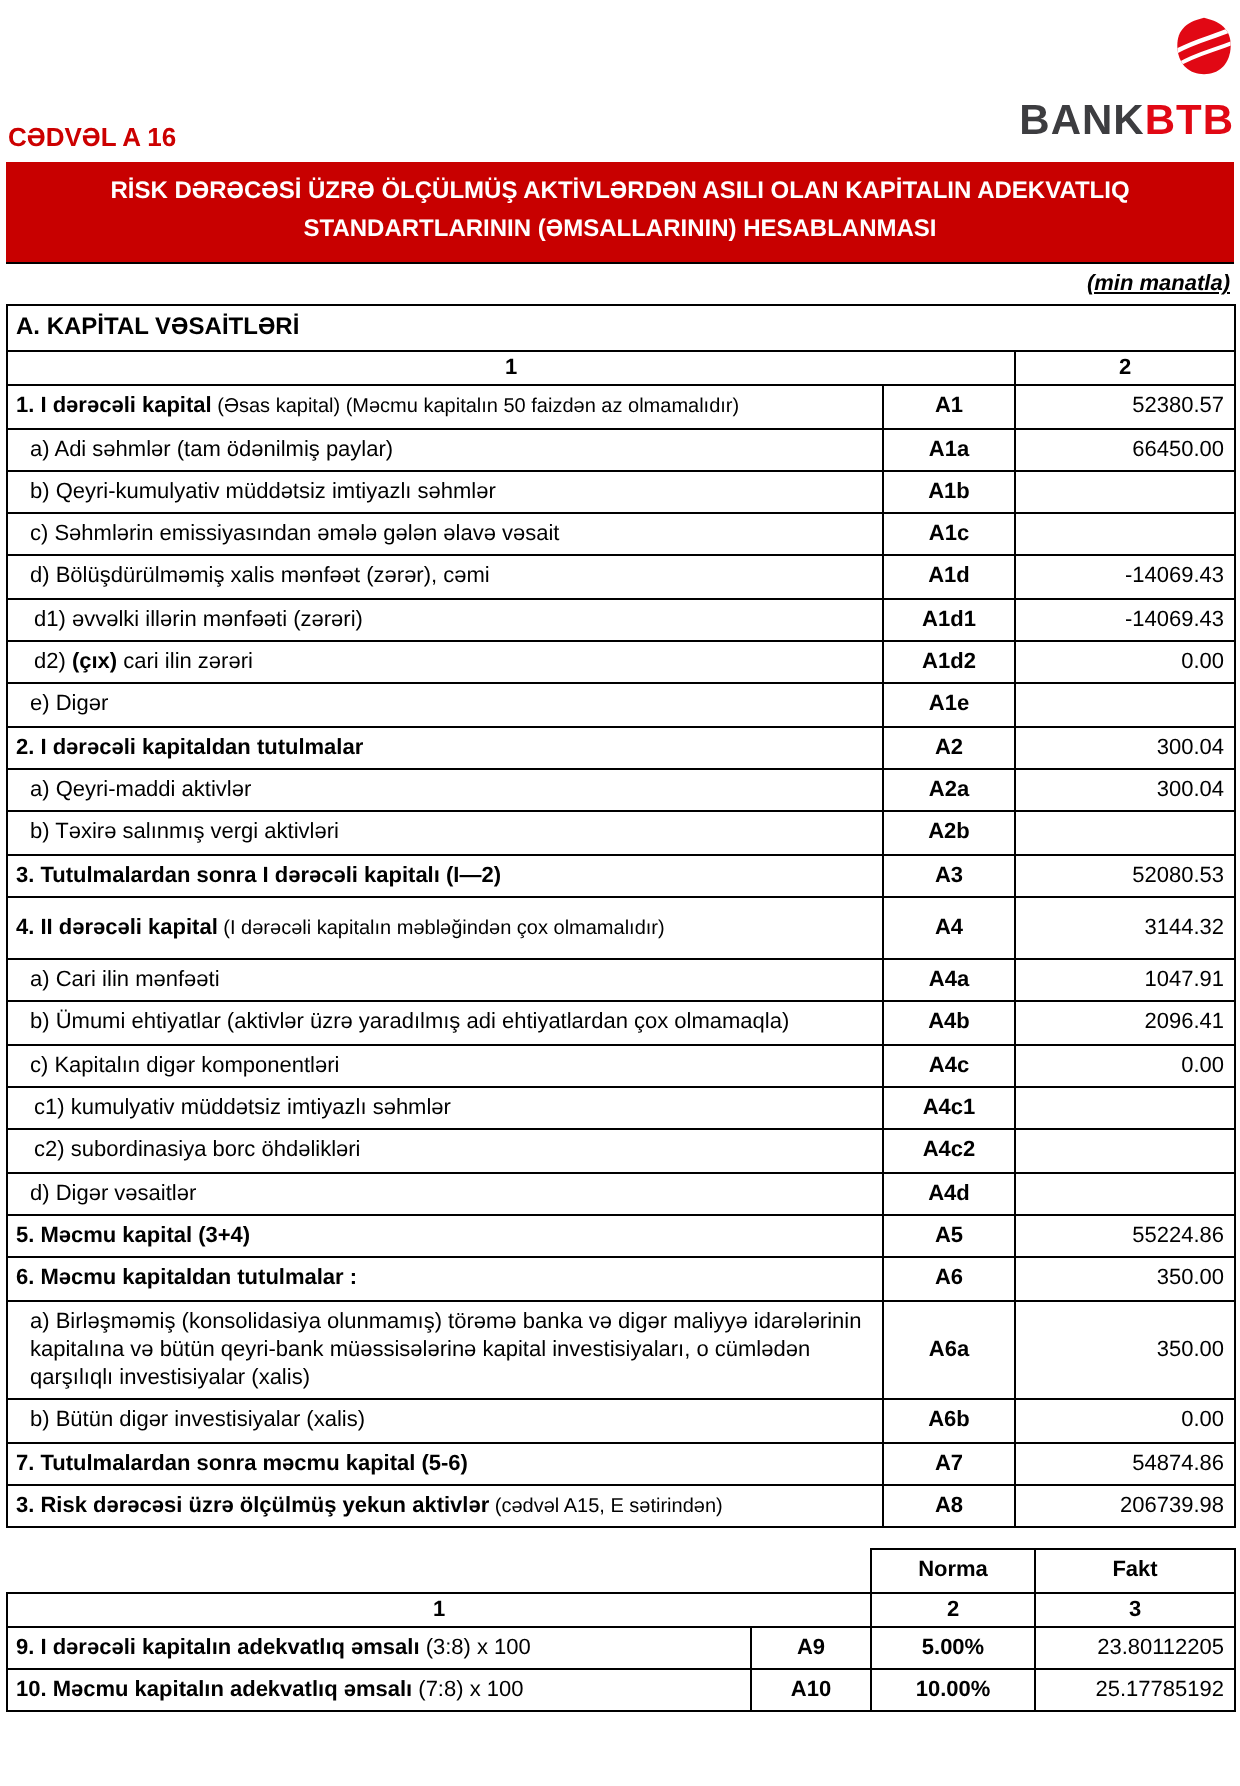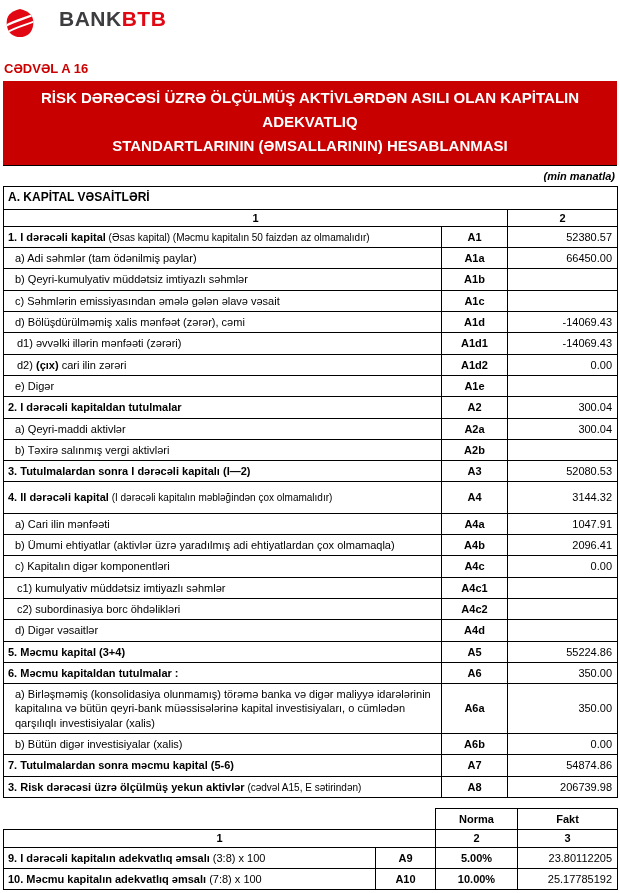--- a/index.html
+++ b/index.html
@@ -12,37 +12,37 @@
   body{
     width:620px;
     min-height:893px;
     background:#ffffff;
     color:#000;
     font-family:"Liberation Sans", sans-serif;
   }
   .page{padding:8px 3px 6px;}
 
   
-  .logo-row{display:flex;align-items:flex-start;gap:24px;padding-left:2px;height:34px;}
+  .logo-row{display:flex;align-items:flex-end;gap:12px;padding-left:2px;height:34px;flex-direction:column;}
   .logo-icon svg{display:block;width:30px;height:30px;}
   .logo-text{font-size:21px;font-weight:bold;letter-spacing:.5px;line-height:1;}
   .logo-bank{color:#3d3d40;}
   .logo-btb{color:var(--logo-red);}
 
   .cedvel{color:var(--title-red);font-weight:bold;font-size:13px;margin:19px 0 5px 1px;}
 
   .banner{
     background:var(--banner-red);
-    color:#fff;font-weight:bold;font-size:15px;
+    color:#fff;font-weight:bold;font-size:12px;
     text-align:center;line-height:1.6;
     padding:5px 12px 7px;
     border-bottom:1px solid #000;
   }
 
-  .unit{ text-align:right;font-style:italic;font-weight:bold;font-size:11px;padding:4px 2px 4px;}
+  .unit{ text-align:right;font-style:italic;font-weight:bold;font-size:11px;padding:4px 2px 4px;text-decoration:underline;}
 
   table{width:614px;border-collapse:collapse;table-layout:fixed;}
   td{
     border:1px solid #000;
     font-size:11px;line-height:1.3;
     padding:3px;vertical-align:middle;
     overflow:hidden;word-wrap:break-word;
   }
   .sect{font-weight:bold;font-size:12px;padding-left:4px;}
   tr.numhead td{text-align:center;font-weight:bold;padding:1px;}

